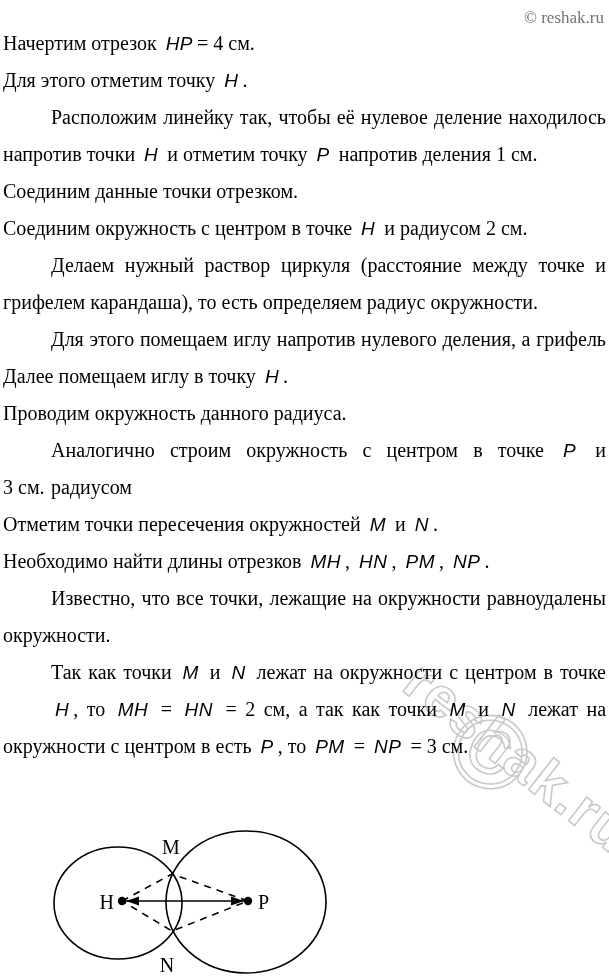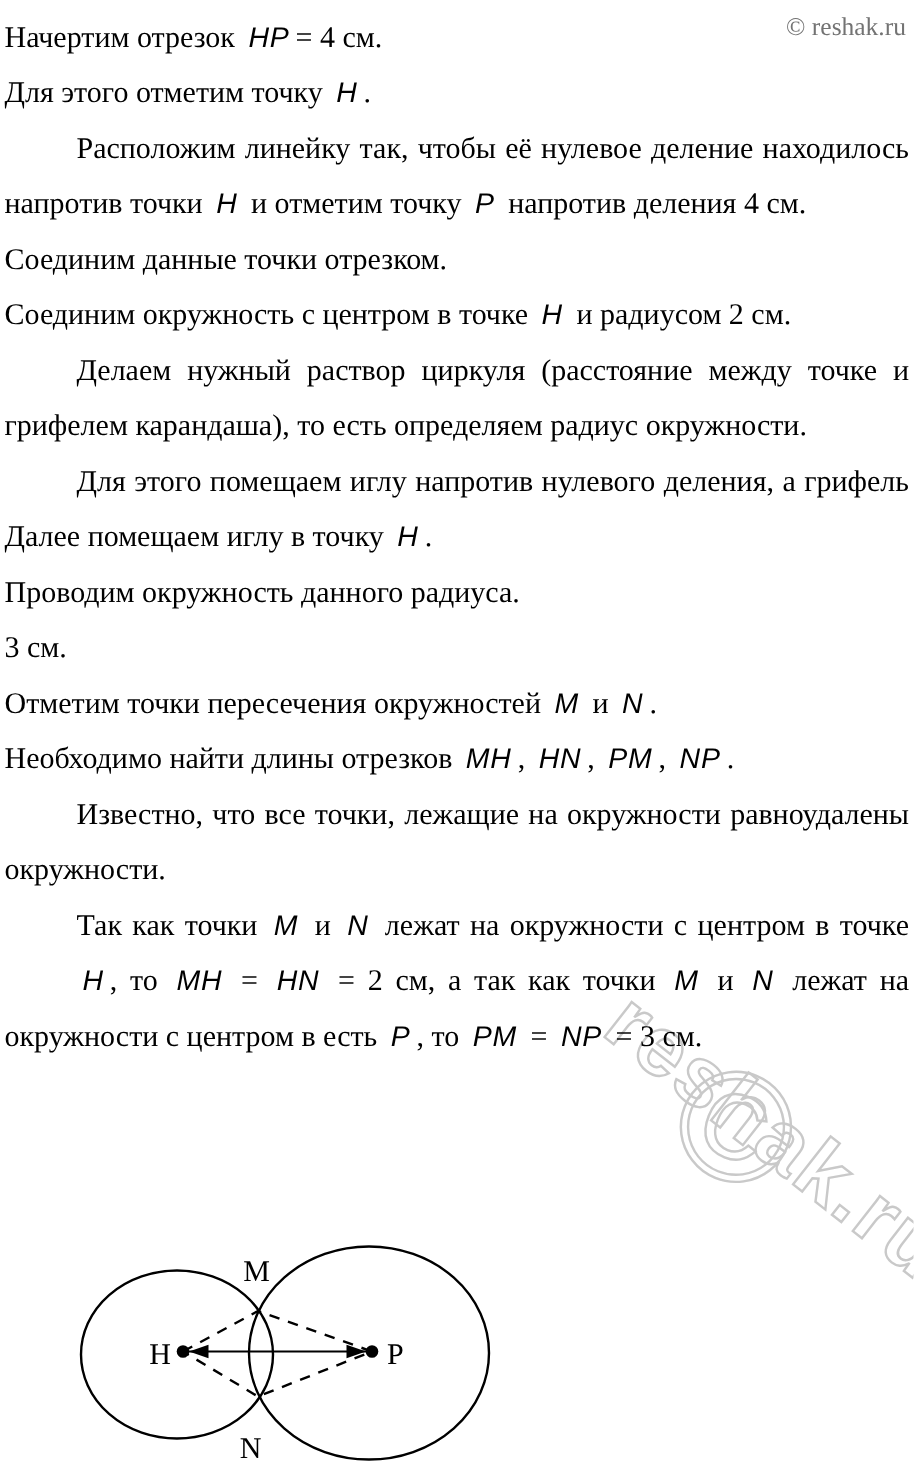--- a/index.html
+++ b/index.html
@@ -4,21 +4,21 @@
 <style>
   html,body{margin:0;padding:0;}
   body{
     width:609px;height:977px;position:relative;overflow:hidden;
     background:#ffffff;color:#000;
     font-family:"Liberation Serif", serif;
   }
   .page{position:absolute;inset:0;}
   
   .doc{
-    position:absolute;left:0;top:0;width:609px;padding-top:7px;z-index:2;
+    position:absolute;left:0;top:0;width:609px;padding-top:25px;z-index:2;
   }
   .tline{
     height:37px;line-height:37px;padding:0 3px;
     font-size:20px;white-space:nowrap;
   }
   .tline.just{
     white-space:normal;
     text-align:justify;
     text-align-last:justify;
     margin-left:48px;
@@ -69,28 +69,29 @@
 
   <div class="watermark">
     <div class="wm-text">reshak.ru</div>
     <div class="wm-copy">©</div>
   </div>
 
   <div class="doc">
       <div class="tline"><span>Начертим отрезок </span><span class="math">HP</span><span>= 4 см.</span></div>
       <div class="tline"><span>Для этого отметим точку </span><span class="math">H</span><span>.</span></div>
       <div class="tline just"><span>Расположим линейку так, чтобы её нулевое деление находилось</span></div>
-      <div class="tline"><span>напротив точки </span><span class="math">H</span><span> и отметим точку </span><span class="math">P</span><span> напротив деления 4 см.</span></div>
+      <div class="tline"><span>напротив точки </span><span class="math">H</span><span> и отметим точку </span><span class="math">P</span><span> напротив деления 1 см.</span></div>
       <div class="tline"><span>Соединим данные точки отрезком.</span></div>
       <div class="tline"><span>Соединим окружность с центром в точке </span><span class="math">H</span><span> и радиусом 2 см.</span></div>
       <div class="tline just"><span>Делаем нужный раствор циркуля (расстояние между точке и</span></div>
       <div class="tline"><span>грифелем карандаша), то есть определяем радиус окружности.</span></div>
       <div class="tline just"><span>Для этого помещаем иглу напротив нулевого деления, а грифель</span></div>
       <div class="tline"><span>Далее помещаем иглу в точку </span><span class="math">H</span><span>.</span></div>
       <div class="tline"><span>Проводим окружность данного радиуса.</span></div>
+      <div class="tline just"><span>Аналогично строим окружность с центром в точке </span><span class="math">P</span><span> и радиусом</span></div>
       <div class="tline"><span>3 см.</span></div>
       <div class="tline"><span>Отметим точки пересечения окружностей </span><span class="math">M</span><span> и </span><span class="math">N</span><span>.</span></div>
       <div class="tline"><span>Необходимо найти длины отрезков </span><span class="math">MH</span><span>, </span><span class="math">HN</span><span>, </span><span class="math">PM</span><span>, </span><span class="math">NP</span><span>.</span></div>
       <div class="tline just"><span>Известно, что все точки, лежащие на окружности равноудалены</span></div>
       <div class="tline"><span>окружности.</span></div>
       <div class="tline just"><span>Так как точки </span><span class="math">M</span><span> и </span><span class="math">N</span><span> лежат на окружности с центром в точке</span></div>
       <div class="tline just"><span class="math">H</span><span>, то </span><span class="math">MH</span><span> = </span><span class="math">HN</span><span> = 2 см, а так как точки </span><span class="math">M</span><span> и </span><span class="math">N</span><span> лежат на</span></div>
       <div class="tline"><span>окружности с центром в есть </span><span class="math">P</span><span>, то </span><span class="math">PM</span><span> = </span><span class="math">NP</span><span> = 3 см.</span></div>
     </div>
 

